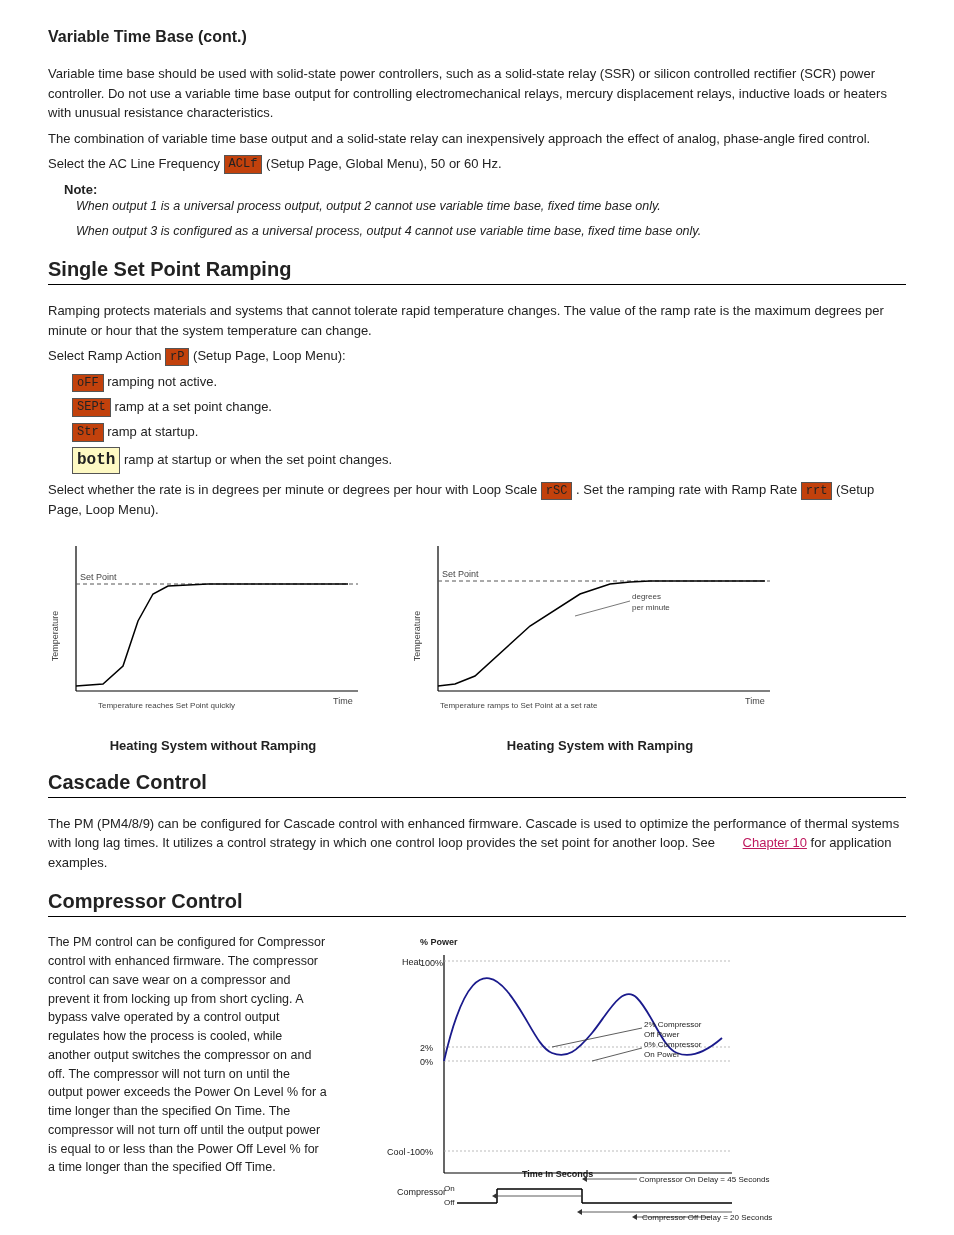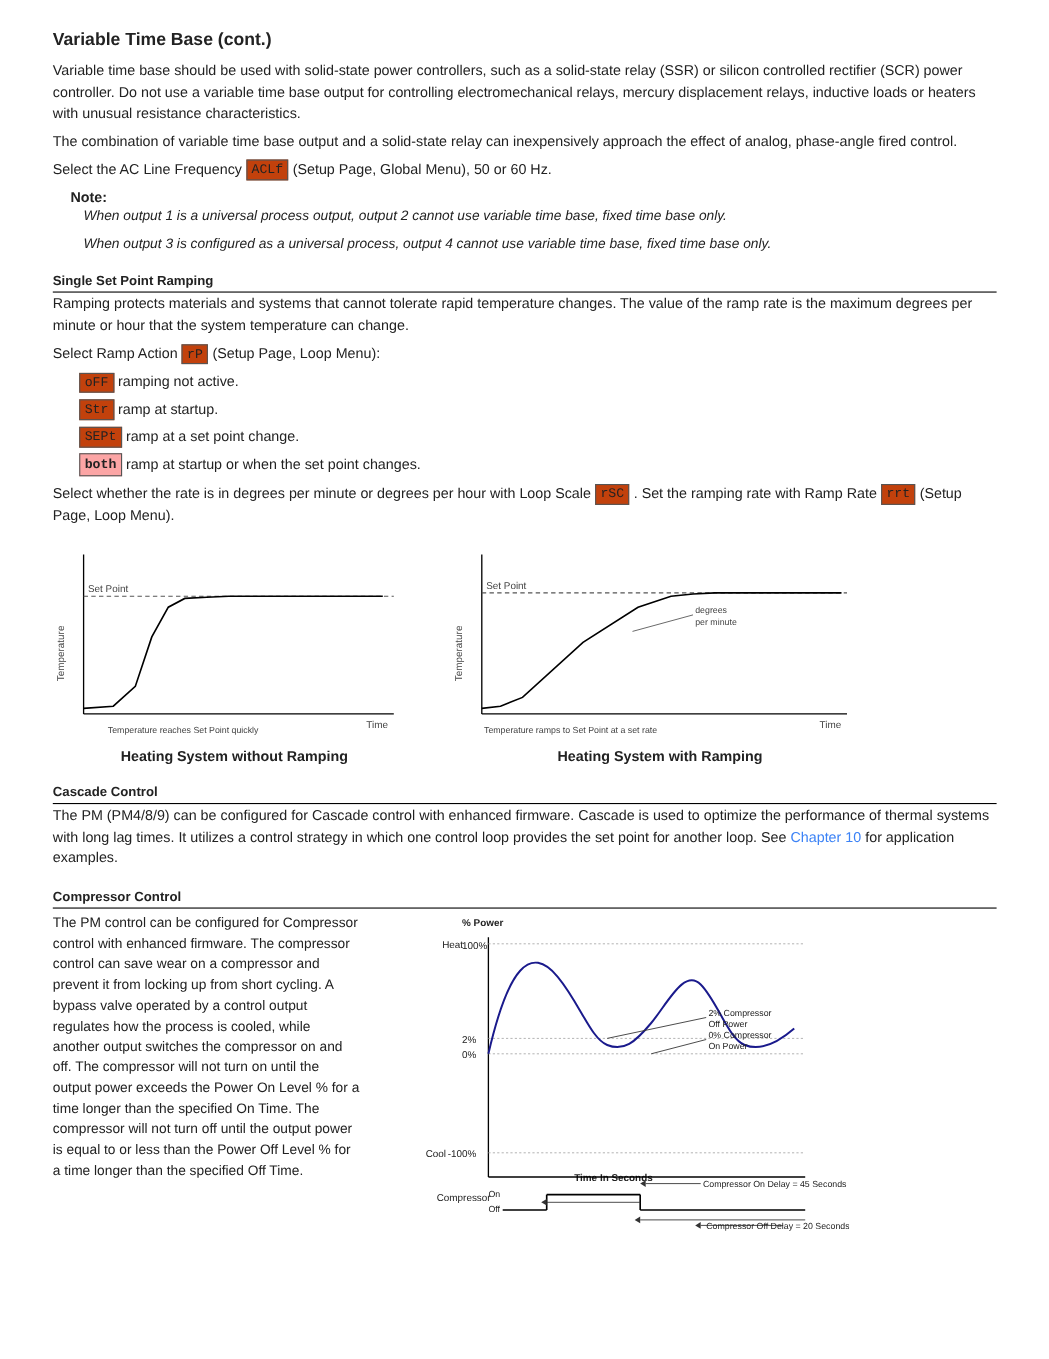--- a/index.html
+++ b/index.html
@@ -12,31 +12,31 @@
       min-height: 1235px;
       padding: 28px 48px 28px 48px;
     }
     .page-content {
       max-width: 860px;
       margin: 0 auto;
     }
     h2 {
       font-size: 16px;
       font-weight: bold;
-      margin-bottom: 8px;
+      margin-bottom: 18px;
     }
     .section {
       margin-bottom: 18px;
     }
     .section-title {
-      font-size: 12px;
+      font-size: 20px;
       font-weight: bold;
       border-bottom: 1.5px solid #000;
       padding-bottom: 3px;
-      margin-bottom: 0;
+      margin-bottom: 16px;
     }
     p {
       margin-bottom: 6px;
       line-height: 1.5;
     }
     .note-block {
       margin: 8px 0 8px 16px;
     }
     .note-label {
       font-weight: bold;
@@ -62,56 +62,58 @@
     }
     .ramp-item {
       margin-bottom: 4px;
       line-height: 1.6;
     }
     .bold-code {
       display: inline-block;
       border: 1.5px solid #555;
       padding: 0 4px;
       font-family: 'Courier New', monospace;
-      font-size: 12px;
-      font-weight: bold;
-      background: #fca5a5;
+      font-size: 16px;
+      font-weight: bold;
+      background: #fef9c3;
       vertical-align: middle;
     }
     .charts-row {
       display: flex;
       flex-direction: row;
       gap: 32px;
       margin: 16px 0 8px 0;
     }
     .chart-container {
       display: flex;
       flex-direction: column;
       align-items: center;
     }
     .chart-title {
       font-size: 13px;
       font-weight: bold;
-      margin-top: 6px;
+      margin-top: 22px;
       text-align: center;
     }
     svg text {
       font-family: Arial, sans-serif;
     }
     .footer-bar {
       border-top: 1.5px solid #000;
       margin-top: 24px;
       padding-top: 6px;
       display: flex;
       justify-content: space-between;
       font-size: 12px;
       color: #333;
     }
     .link-text {
-      color: #3b82f6;
+      color: #be185d;
+      text-decoration: underline;
+      margin-left: 24px;
     }
     .compressor-section {
       display: flex;
       flex-direction: row;
       gap: 24px;
       margin-top: 4px;
     }
     .compressor-text {
       flex: 0 0 280px;
       font-size: 12.5px;
@@ -149,26 +151,26 @@
       <span>Select Ramp Action </span>
       <span class="inline-code">rP</span>
       <span> (Setup Page, Loop Menu):</span>
     </p>
     <div class="ramp-list">
       <div class="ramp-item">
         <span class="inline-code">oFF</span>
         <span> ramping not active.</span>
       </div>
       <div class="ramp-item">
+        <span class="inline-code">SEPt</span>
+        <span> ramp at a set point change.</span>
+      </div>
+      <div class="ramp-item">
         <span class="inline-code">Str</span>
         <span> ramp at startup.</span>
-      </div>
-      <div class="ramp-item">
-        <span class="inline-code">SEPt</span>
-        <span> ramp at a set point change.</span>
       </div>
       <div class="ramp-item">
         <span class="bold-code">both</span>
         <span> ramp at startup or when the set point changes.</span>
       </div>
     </div>
     <p>
       <span>Select whether the rate is in degrees per minute or degrees per hour with Loop Scale </span>
       <span class="inline-code">rSC</span>
       <span>. Set the ramping rate with Ramp Rate </span>

